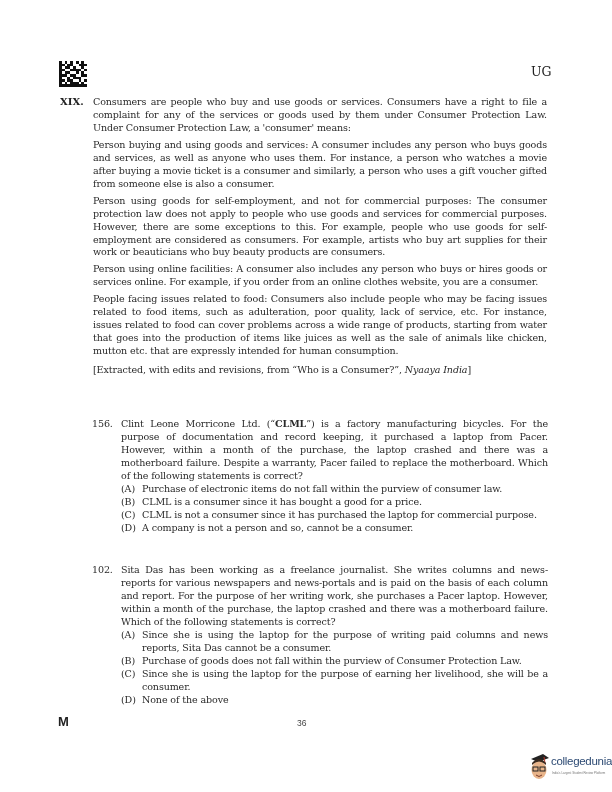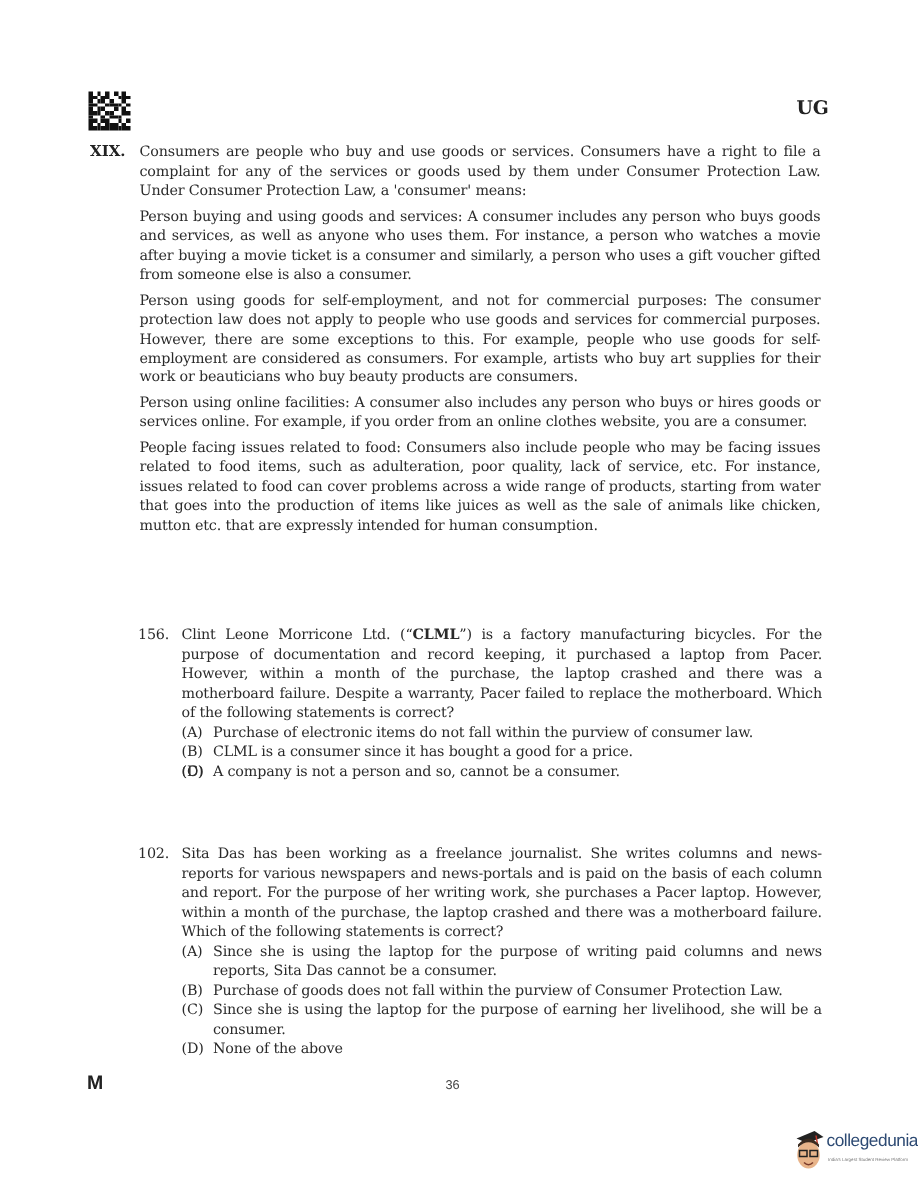--- a/index.html
+++ b/index.html
@@ -8,21 +8,21 @@
     font-family: "DejaVu Serif", serif; color: #2a2a2a;
   }
   .qr {
     position: absolute; left: 59px; top: 61px; width: 28px; height: 26px;
     display: grid; grid-template-columns: repeat(10, 1fr); grid-template-rows: repeat(10, 1fr);
   }
   .qr span { display: block; }
   .qr .b { background: #111; }
   .ug {
     position: absolute; left: 531px; top: 64px;
-    font-family: "DejaVu Serif", serif; font-weight: bold; font-size: 12.5px; color: #222;
+    font-family: "DejaVu Serif", serif; font-weight: normal; font-size: 12.5px; color: #222;
   }
   .section-label {
     position: absolute; left: 60px; top: 96px;
     font-weight: bold; font-size: 10px; color: #222;
   }
   .passage {
     position: absolute; left: 93px; top: 96px; width: 454px;
     font-size: 9.55px; line-height: 12.95px; text-align: justify; letter-spacing: -0.12px;
   }
   .passage p { margin: 0 0 4px 0; }
@@ -173,30 +173,31 @@
   </div>
 <div class="ug">UG</div>
 
 <div class="section-label">XIX.</div>
 <div class="passage">
   <p>Consumers are people who buy and use goods or services. Consumers have a right to file a complaint for any of the services or goods used by them under Consumer Protection Law. Under Consumer Protection Law, a 'consumer' means:</p>
   <p><span class="u">Person buying and using goods and services</span><span>: A consumer includes any person who buys goods and services, as well as anyone who uses them. For instance, a person who watches a movie after buying a movie ticket is a consumer and similarly, a person who uses a gift voucher gifted from someone else is also a consumer.</span></p>
   <p><span class="u">Person using goods for self-employment, and not for commercial purposes</span><span>: The consumer protection law does not apply to people who use goods and services for commercial purposes. However, there are some exceptions to this. For example, people who use goods for self-employment are considered as consumers. For example, artists who buy art supplies for their work or beauticians who buy beauty products are consumers.</span></p>
   <p><span class="u">Person using online facilities</span><span>: A consumer also includes any person who buys or hires goods or services online. For example, if you order from an online clothes website, you are a consumer.</span></p>
   <p><span class="u">People facing issues related to food</span><span>: Consumers also include people who may be facing issues related to food items, such as adulteration, poor quality, lack of service, etc. For instance, issues related to food can cover problems across a wide range of products, starting from water that goes into the production of items like juices as well as the sale of animals like chicken, mutton etc. that are expressly intended for human consumption.</span></p>
+  <p class="source"><span>[Extracted, with edits and revisions, from “Who is a Consumer?”, </span><em>Nyaaya India</em><span>]</span></p>
 </div>
 
 <div class="question q101">
   <span class="qnum">156.</span>
   <div class="qbody">
     <div><span>Clint Leone Morricone Ltd. (“</span><b>CLML</b><span>”) is a factory manufacturing bicycles. For the purpose of documentation and record keeping, it purchased a laptop from Pacer. However, within a month of the purchase, the laptop crashed and there was a motherboard failure. Despite a warranty, Pacer failed to replace the motherboard. Which of the following statements is correct?</span></div>
     <ul class="opts">
       <li class="opt"><span class="lbl">(A)</span><span>Purchase of electronic items do not fall within the purview of consumer law.</span></li>
       <li class="opt"><span class="lbl">(B)</span><span>CLML is a consumer since it has bought a good for a price.</span></li>
-      <li class="opt"><span class="lbl">(C)</span></li>
+      <li class="opt"><span class="lbl">(C)</span><span>CLML is not a consumer since it has purchased the laptop for commercial purpose.</span></li>
       <li class="opt"><span class="lbl">(D)</span><span>A company is not a person and so, cannot be a consumer.</span></li>
     </ul>
   </div>
 </div>
 
 <div class="question q102">
   <span class="qnum">102.</span>
   <div class="qbody">
     <div>Sita Das has been working as a freelance journalist. She writes columns and news-reports for various newspapers and news-portals and is paid on the basis of each column and report. For the purpose of her writing work, she purchases a Pacer laptop. However, within a month of the purchase, the laptop crashed and there was a motherboard failure. Which of the following statements is correct?</div>
     <ul class="opts">

